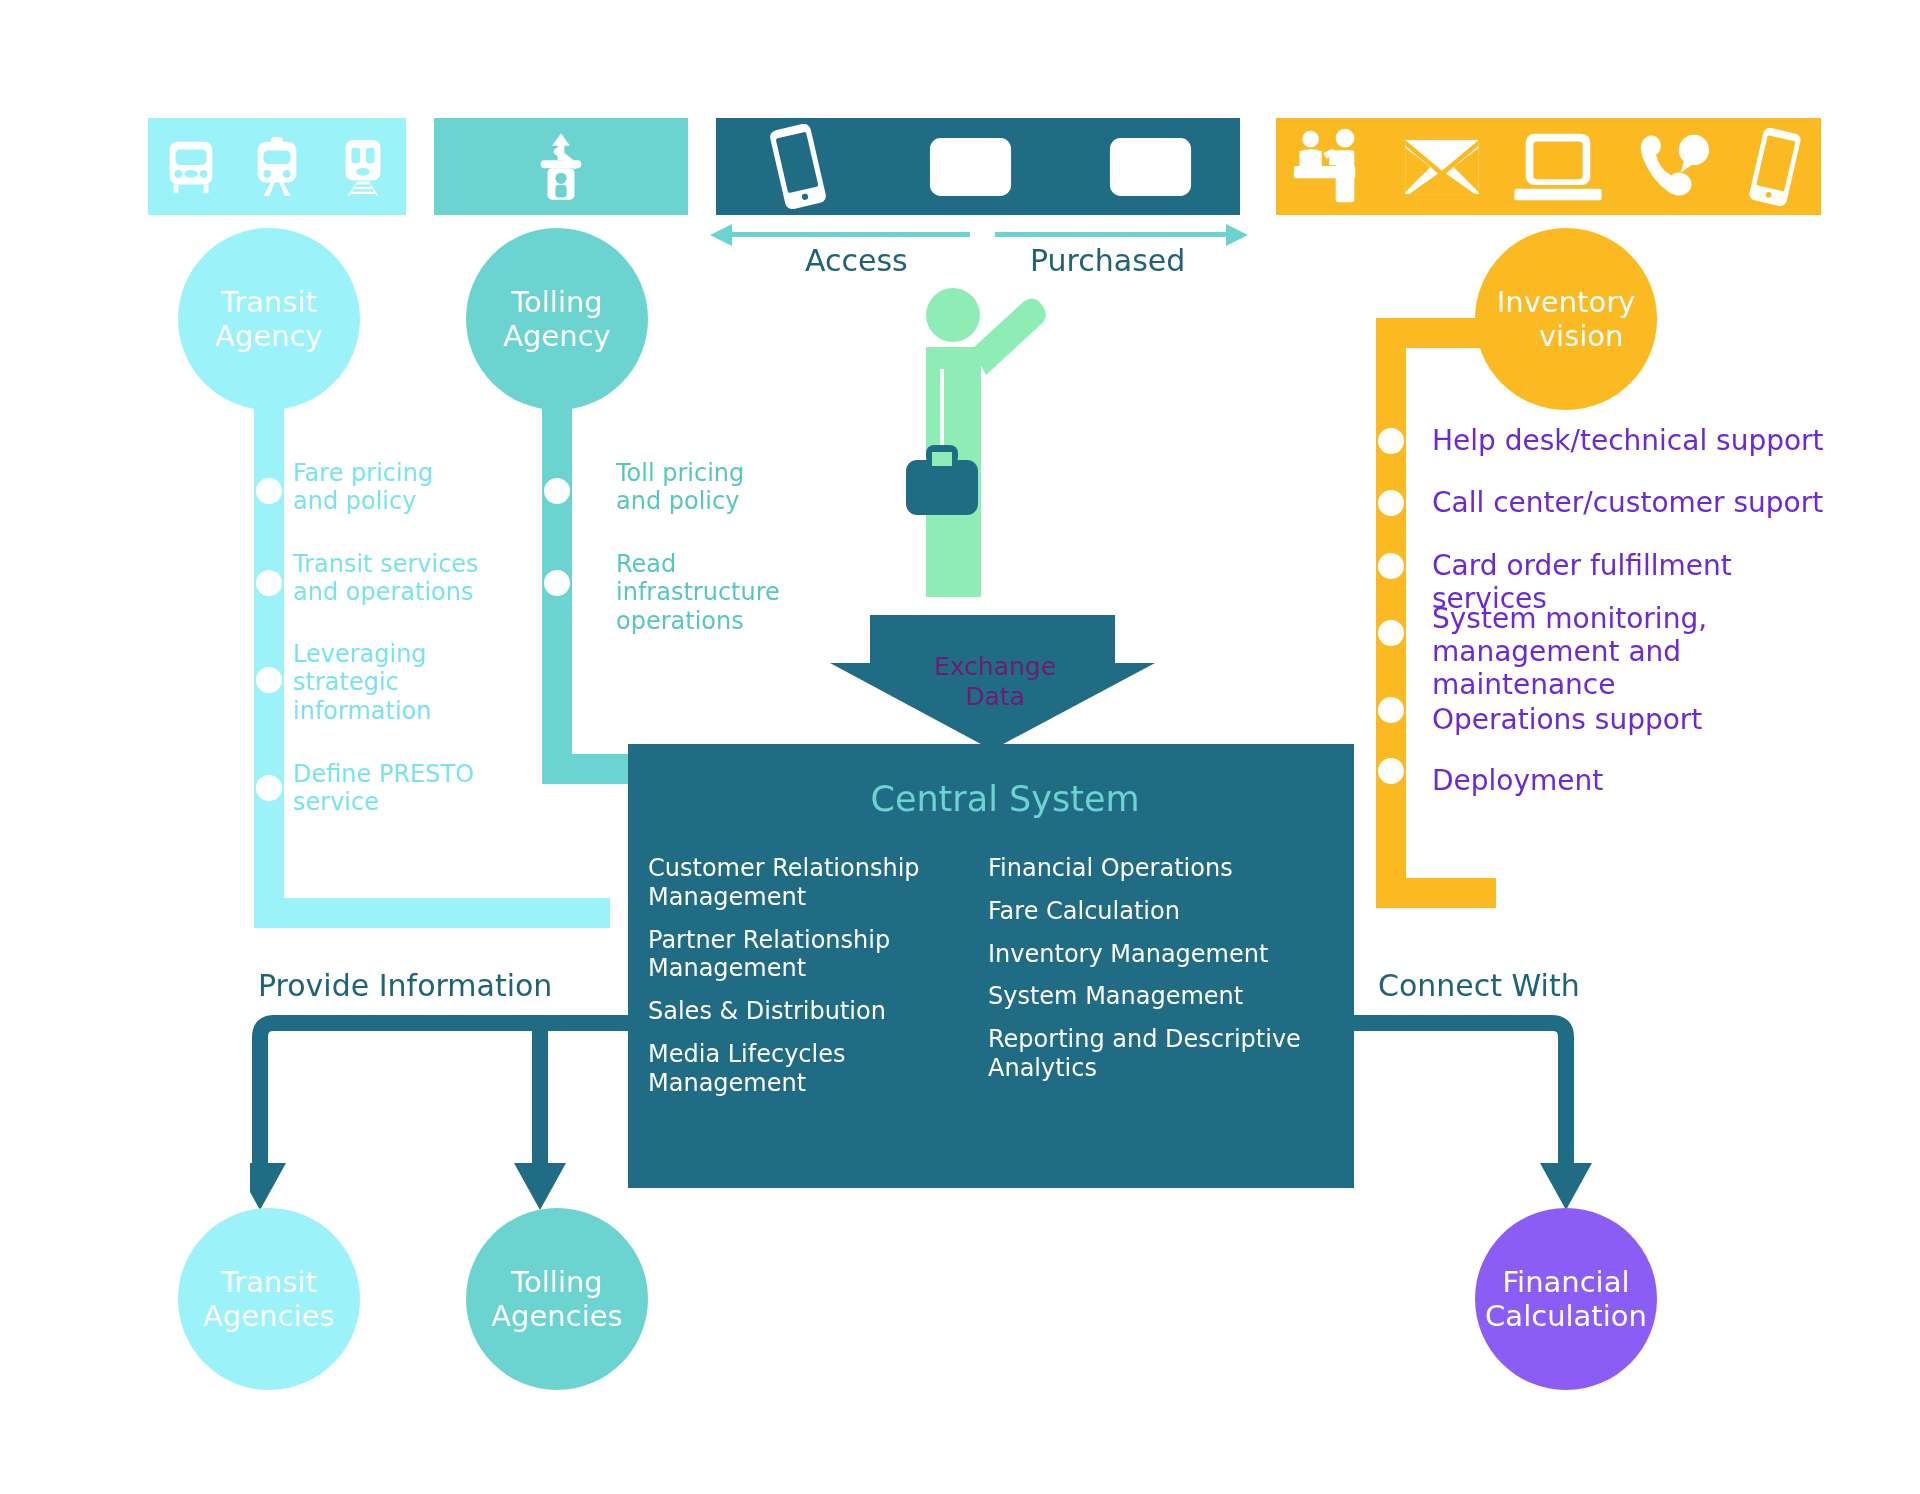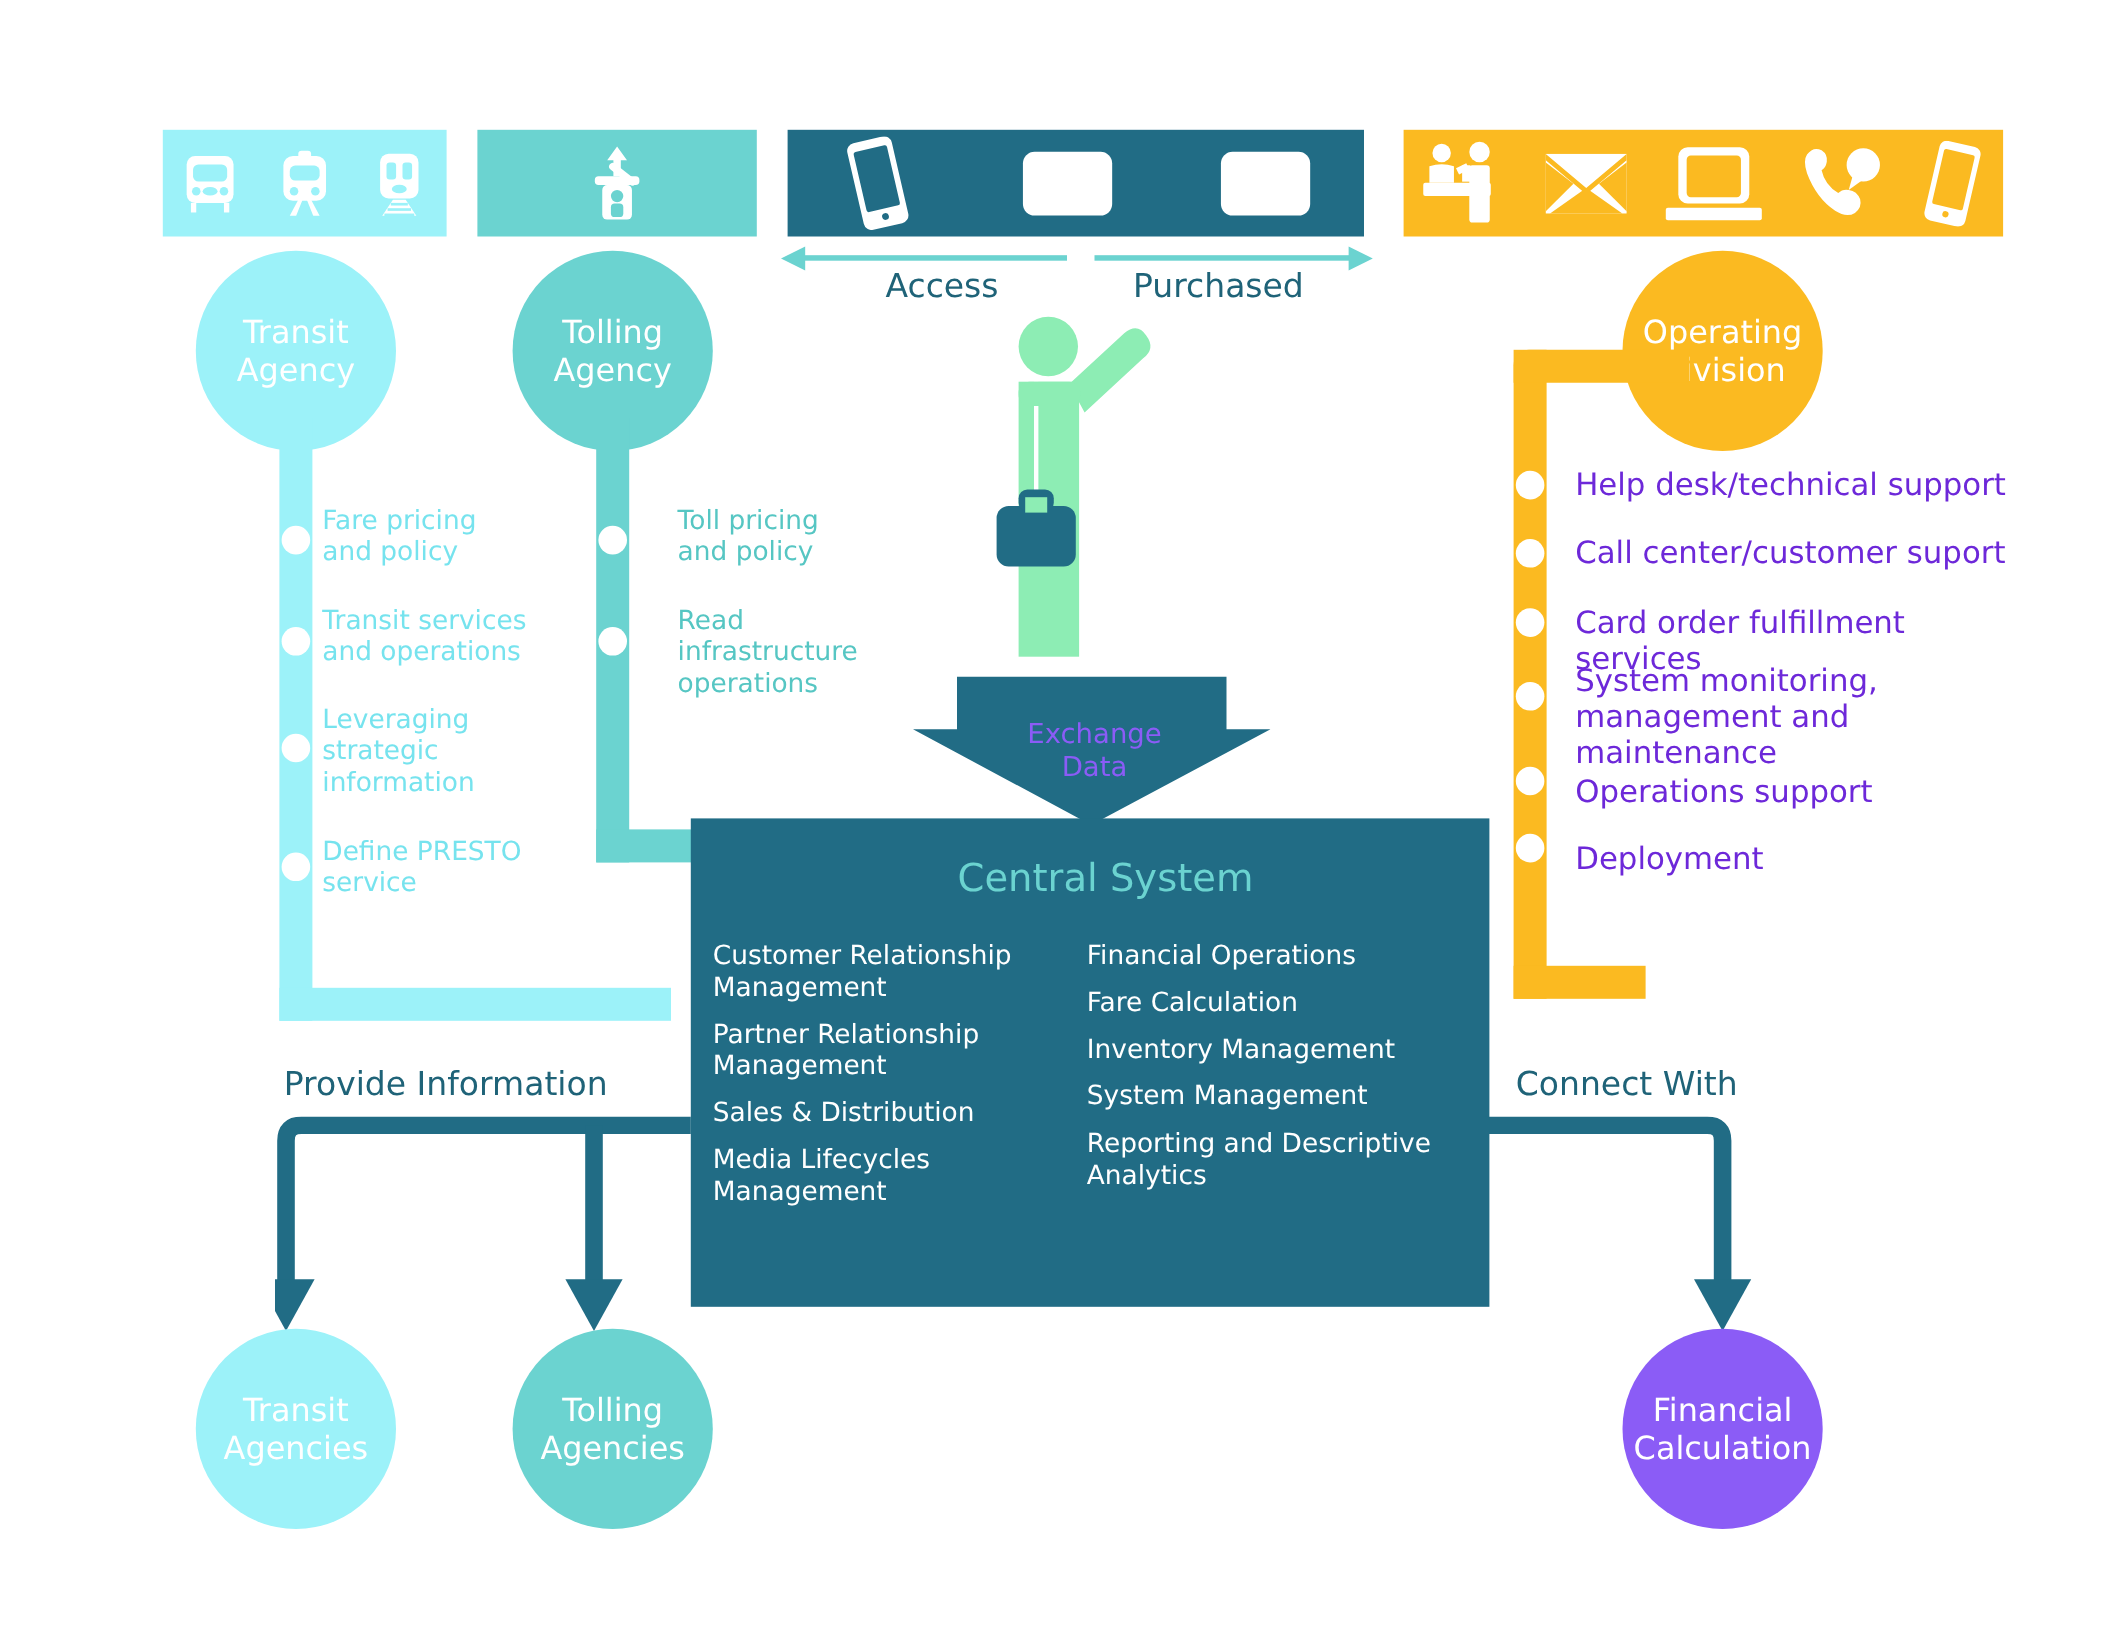--- a/index.html
+++ b/index.html
@@ -60,21 +60,21 @@
   #list-tolling .bullet-item { color: #56C6C3; font-size: 24px; width: 200px; margin-left: 33px; }
   #list-operating .bullet-item { color: #6d28d9; font-size: 28px; width: 420px; }
   .axis-label { position: absolute; color: #1F6378; font-size: 30px; }
 
   
   #person { position: absolute; left: 880px; top: 285px; width: 230px; height: 350px; }
 
   
   #exchange-arrow { position: absolute; left: 830px; top: 615px; width: 325px; height: 135px; }
   #exchange-label { position: absolute; left: 905px; top: 652px; width: 180px; text-align: center;
-     color: #8b5cf6; font-size: 25px; line-height: 1.2; }
+     color: #701a75; font-size: 25px; line-height: 1.2; }
 
   
   #central-box {
     position: absolute; left: 628px; top: 744px; width: 726px; height: 444px;
     background: #216C85;
   }
   #central-title { position: absolute; left: 0; top: 35px; width: 726px; text-align: center;
      color: #6BD3D0; font-size: 35px; padding-left: 28px; }
   .cs-col { position: absolute; top: 110px; }
   #cs-col-left { left: 20px; width: 330px; }
@@ -192,21 +192,21 @@
 
   <div class="circle" id="c-transit-agency">
     <div><span>Transit</span><br>
          <span>Agency</span></div>
   </div>
   <div class="circle" id="c-tolling-agency">
     <div><span>Tolling</span><br>
          <span>Agency</span></div>
   </div>
   <div class="circle" id="c-operating-div">
-    <div><span>Operating</span><br>
+    <div><span>Inventory</span><br>
          <span>Division</span></div>
   </div>
 
   <div class="rail" id="rail-transit"></div>
   <div class="rail" id="rail-transit-foot"></div>
   <div class="rail-dot" style="left:256px; top:478px;"></div>
   <div class="rail-dot" style="left:256px; top:570px;"></div>
   <div class="rail-dot" style="left:256px; top:667px;"></div>
   <div class="rail-dot" style="left:256px; top:775px;"></div>
 

